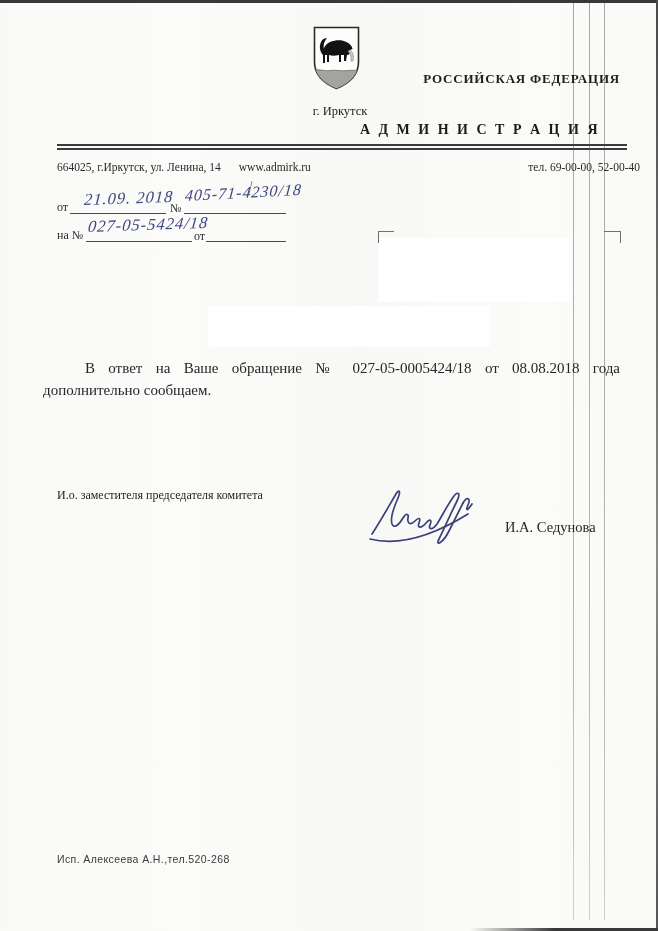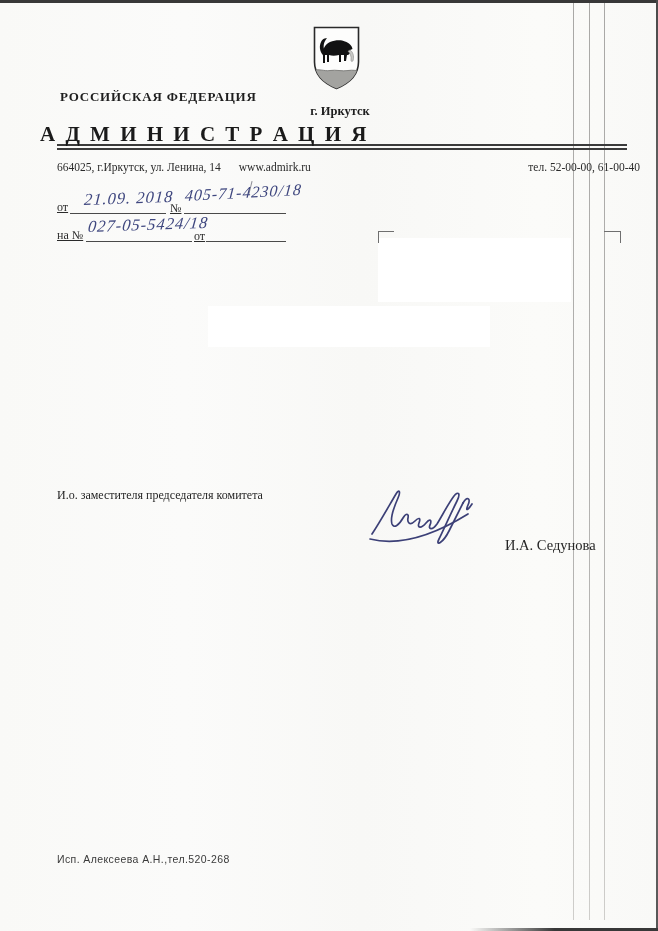--- a/index.html
+++ b/index.html
@@ -14,35 +14,35 @@
   .edge-right { position:absolute; right:0; top:0; width:2px; height:931px;
     background:linear-gradient(180deg,#4a4a4a 0%,#8a8a88 60%,#555 100%); z-index:5; }
   .edge-bottom { position:absolute; left:470px; top:928px; width:188px; height:3px;
     background:linear-gradient(90deg,rgba(56,56,56,0),#383838 45%); z-index:5; }
   .vline { position:absolute; top:3px; height:917px; width:1px;
     background:linear-gradient(180deg,#a9a8a6 0%,#b6b5b3 70%,#cfcecb 100%); z-index:1; }
   .v1 { left:573px; } .v2 { left:589px; } .v3 { left:604px; }
 
   
   .emblem { position:absolute; left:313px; top:26px; width:47px; height:64px; z-index:3; }
-  .country { position:absolute; left:60px; top:89px; width:560px; text-align:left;
+  .country { position:absolute; left:60px; top:71px; width:560px; text-align:right;
     font-weight:bold; font-size:13px; letter-spacing:0.8px; color:#1e1e1e; z-index:3; }
   .city { position:absolute; left:60px; top:104px; width:560px; text-align:center;
-    font-weight:bold; font-size:12.5px; color:#1e1e1e; z-index:3; }
-  .org-title { position:absolute; left:40px; top:122px; width:560px; text-align:left;
-    font-weight:bold; font-size:21px; letter-spacing:2.5px; color:#1a1a1a; z-index:3; }
+    font-weight:normal; font-size:12.5px; color:#1e1e1e; z-index:3; }
+  .org-title { position:absolute; left:40px; top:122px; width:560px; text-align:right;
+    font-weight:bold; font-size:14px; letter-spacing:2.5px; color:#1a1a1a; z-index:3; }
   .double-rule { position:absolute; left:57px; top:144px; width:570px; height:2px;
     border-top:2px solid #3b3b3b; border-bottom:2px solid #3b3b3b; z-index:2; }
   .addr-row { position:absolute; left:57px; top:161px; width:583px; font-size:11.5px;
     color:#2a2a2a; display:flex; align-items:baseline; z-index:3; }
   .addr-website { margin-left:18px; }
   .addr-phones { margin-left:auto; }
 
   
-  .ref-label { position:absolute; font-size:12px; color:#2a2a2a; z-index:3;text-decoration:underline; }
+  .ref-label { position:absolute; font-size:12px; color:#2a2a2a; z-index:3; }
   .u-line { position:absolute; height:1px; background:#4a4a4a; z-index:2; }
   .hw { position:absolute; font-style:italic; color:#3f477f; z-index:4;
     letter-spacing:1px; white-space:nowrap; transform-origin:left center; }
   .hw-date { left:84px; top:190px; font-size:16.5px; transform:rotate(-2deg) skewX(-6deg); }
   .hw-num  { left:185px; top:187px; font-size:16px; transform:rotate(-3deg) skewX(-8deg); }
   .hw-reply{ left:88px; top:217px; font-size:16.5px; transform:rotate(-2deg) skewX(-8deg); }
   .stray-mark { position:absolute; left:250px; top:181px; width:1px; height:13px;
     background:#8d8d96; transform:rotate(14deg); z-index:3; }
 
   
@@ -54,21 +54,21 @@
   .redact-2 { position:absolute; left:208px; top:306px; width:282px; height:41px; background:#ffffff; z-index:2; }
 
   
   .body-text { position:absolute; left:43px; top:357px; width:577px; font-size:15px;
     line-height:22px; text-align:justify; color:#262626; z-index:3; }
   .body-text p { margin:0; text-indent:42px; }
 
   
   .sig-pos { position:absolute; left:57px; top:486px; font-size:12px; line-height:19.5px;
     color:#262626; z-index:3; }
-  .sig-name { position:absolute; left:505px; top:537px; font-size:14.5px; color:#262626; z-index:3; }
+  .sig-name { position:absolute; left:505px; top:519px; font-size:14.5px; color:#262626; z-index:3; }
   .sig-svg { position:absolute; left:364px; top:482px; width:120px; height:66px; z-index:4; }
 
   
   .executor { position:absolute; left:57px; top:853px; font-size:10.5px;
     font-family:"Liberation Sans", sans-serif; color:#3a3a3a; letter-spacing:0.4px; z-index:3; }
 </style>
 </head>
 <body>
 
 <div class="page">
@@ -98,21 +98,21 @@
   </svg>
 
   <div class="country">РОССИЙСКАЯ  ФЕДЕРАЦИЯ</div>
   <div class="city">г. Иркутск</div>
   <div class="org-title">А Д М И Н И С Т Р А Ц И Я</div>
   <div class="double-rule"></div>
 
   <div class="addr-row">
     <span>664025,  г.Иркутск, ул. Ленина, 14</span>
     <span class="addr-website">www.admirk.ru</span>
-    <span class="addr-phones">тел. 52-00-00, 61-00-40</span>
+    <span class="addr-phones">тел. 69-00-00, 52-00-40</span>
   </div>
 
   <span class="ref-label" style="left:57px; top:200px;">от</span>
   <div class="u-line" style="left:70px; top:213px; width:96px;"></div>
   <span class="ref-label" style="left:170px; top:201px;">№</span>
   <div class="u-line" style="left:184px; top:213px; width:102px;"></div>
   <span class="hw hw-date">21.09. 2018</span>
   <span class="hw hw-num">405-71-4230/18</span>
 
   <span class="ref-label" style="left:57px; top:228px;">на №</span>
@@ -122,20 +122,21 @@
   <span class="hw hw-reply">027-05-5424/18</span>
 
   <div class="stray-mark"></div>
 
   <div class="bracket-left"></div>
   <div class="bracket-right"></div>
   <div class="redact-1"></div>
   <div class="redact-2"></div>
 
   <div class="body-text">
+    <p>В ответ на Ваше обращение № 027-05-0005424/18 от 08.08.2018 года дополнительно сообщаем.</p>
   </div>
 
   <div class="sig-pos">
     <div>И.о. заместителя председателя комитета</div>
   </div>
 
   <svg class="sig-svg" viewBox="0 0 120 66">
     <g fill="none" stroke="#3c4077" stroke-width="1.7" stroke-linecap="round" stroke-linejoin="round">
       <path d="M8,52 C16,40 26,22 32,12 C35,7 37,9 34,16 C30,25 26,36 28,42 C30,47 35,43 39,36 C42,31 45,31 44,36 C43,41 46,44 51,39 C55,35 57,36 55,41 C53,46 57,47 62,41 C66,36 68,38 66,43 C64,47 68,49 73,42 C78,34 84,22 90,14 C94,9 97,11 93,19 C87,31 79,49 75,57 C71,65 79,61 85,49 C89,41 95,29 99,21"></path>
       <path d="M6,57 C30,63 62,58 104,32"></path>

